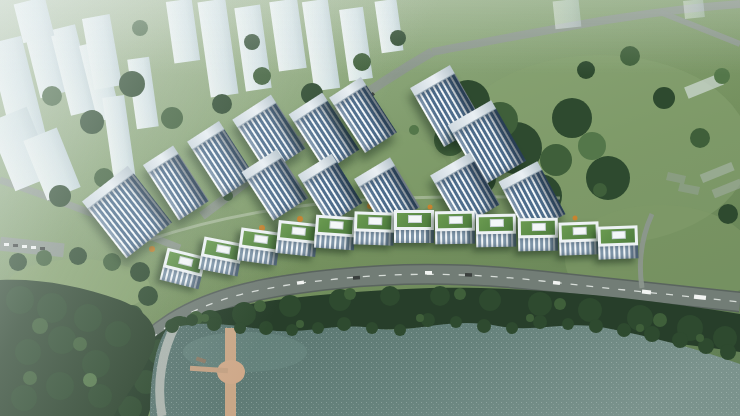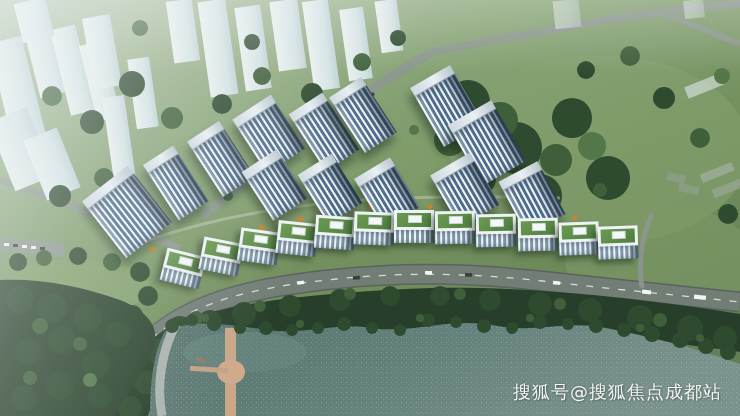--- a/index.html
+++ b/index.html
@@ -428,15 +428,14 @@
         <div class="hs-roof">
           <div class="hs-lawn">
             <div class="hs-sky"></div>
           </div>
         </div>
         <div class="hs-face"></div>
       </div>
 </div>
 
 <div id="haze"></div>
-<div id="watermark">搜狐号@搜狐焦点成都站</div>
 
 </div>
 
 </body></html>

